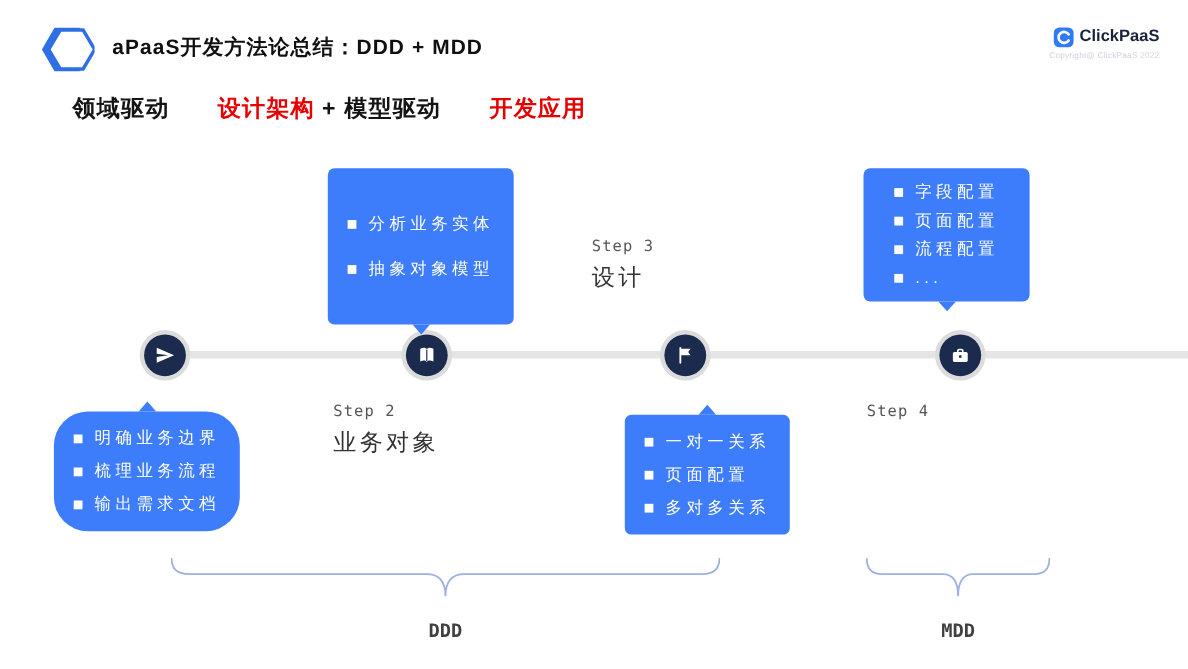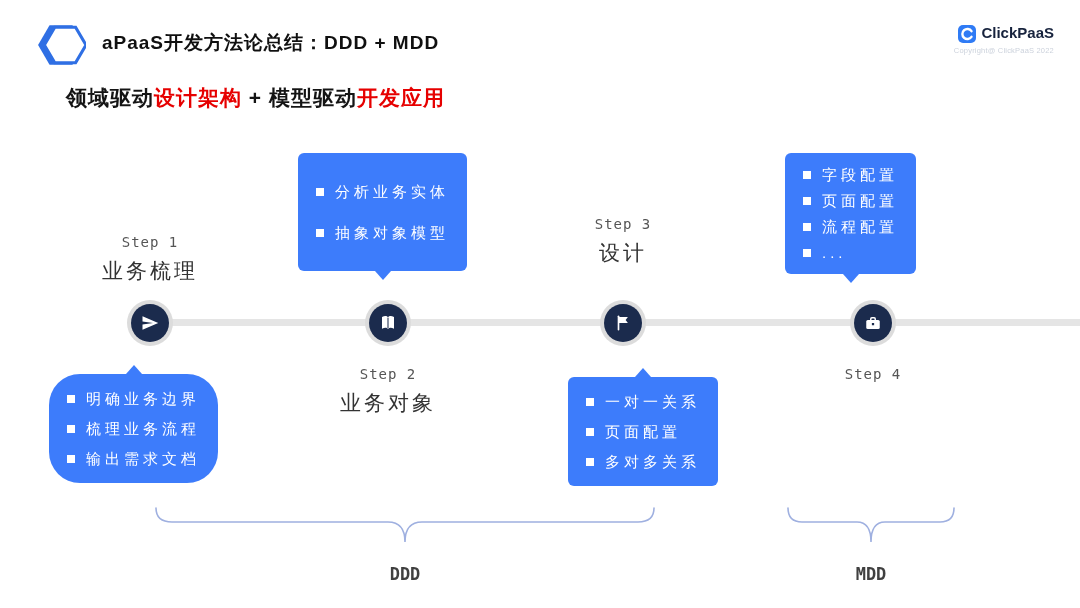--- a/index.html
+++ b/index.html
@@ -16,40 +16,40 @@
   }
   .logo-block { position:absolute; right:26px; top:24px; display:flex; flex-direction:column; align-items:flex-end; }
   .logo-row { display:flex; gap:4px; }
   .logo-name { font-size:15px; font-weight:bold; color:#17233d; }
   .logo-copy { font-size:7.5px; color:#ccd2dc; margin-top:2px; letter-spacing:.2px; }
   
   .subtitle {
     position:absolute; left:66px; top:84px; font-size:21px; font-weight:bold;
     letter-spacing:1px; white-space:nowrap;
   }
-  .subtitle .red { color:#e60000; }
+  .subtitle .red { color:#e60000;margin-left:44px; }
   
   .track { position:absolute; left:148px; top:319px; width:932px; height:7px;
            background:#e5e5e5; border-radius:4px 0 0 4px; }
   .node { position:absolute; top:300px; width:46px; height:46px; border-radius:50%;
           background:#dcdcdc; display:flex; align-items:center; justify-content:center; }
   .node-inner { width:38px; height:38px; border-radius:50%; background:#1b2b4d;
           display:flex; align-items:center; justify-content:center; }
   .node-inner svg { width:18px; height:18px; display:block; }
-  .step-label { position:absolute; width:170px; text-align:center; }
+  .step-label { position:absolute; width:170px; text-align:left; }
   .step-eyebrow { font-size:14px; color:#555; letter-spacing:1px;
           font-family:"DejaVu Sans Mono", monospace; margin-bottom:7px; }
   .step-name { font-size:21px; color:#333; letter-spacing:3px; line-height:28px; }
   
   .callout {
     position:absolute; background:#3d7cfb; border-radius:6px;
     display:flex; flex-direction:column; padding:16px 18px; gap:13px;
   }
-  .callout.roomy { padding:30px 18px; gap:24px; }
-  .callout.tight { padding:13px 18px; gap:9px; }
+  .callout.roomy { padding:42px 18px; gap:24px; }
+  .callout.tight { padding:13px 28px; gap:9px; }
   .callout::after { content:""; position:absolute; left:50%; margin-left:-8px;
     border-left:8px solid transparent; border-right:8px solid transparent; }
   .callout.pointer-top::after { top:-9px; border-bottom:9px solid #3d7cfb; }
   .callout.pointer-bottom::after { bottom:-9px; border-top:9px solid #3d7cfb; }
   .callout-item { display:flex; align-items:center; gap:11px; color:#fff;
     font-size:15px; letter-spacing:4px; line-height:17px; white-space:nowrap; }
   .bullet { width:8px; height:8px; background:#fff; flex:none; }
   
   .brace { position:absolute; }
   .group-label { position:absolute; width:120px; text-align:center; font-size:17px;
@@ -112,24 +112,20 @@
   <div class="node" style="left:850px;">
     <div class="node-inner">
       <svg viewBox="0 0 24 24">
         <rect x="3" y="8" width="18" height="12" rx="2" fill="#ffffff"></rect>
         <path d="M9 8 V6.5 A1.5 1.5 0 0 1 10.5 5 H13.5 A1.5 1.5 0 0 1 15 6.5 V8" fill="none" stroke="#ffffff" stroke-width="2"></path>
         <rect x="10.5" y="12" width="3" height="3" fill="#1b2b4d"></rect>
       </svg>
     </div>
   </div>
 
-  <div class="step-label" style="left:65px; top:234px;">
-    <div class="step-eyebrow">Step 1</div>
-    <div class="step-name">业务梳理</div>
-  </div>
   <div class="step-label" style="left:303px; top:366px;">
     <div class="step-eyebrow">Step 2</div>
     <div class="step-name">业务对象</div>
   </div>
   <div class="step-label" style="left:538px; top:216px;">
     <div class="step-eyebrow">Step 3</div>
     <div class="step-name">设计</div>
   </div>
   <div class="step-label" style="left:788px; top:366px;">
     <div class="step-eyebrow">Step 4</div>

